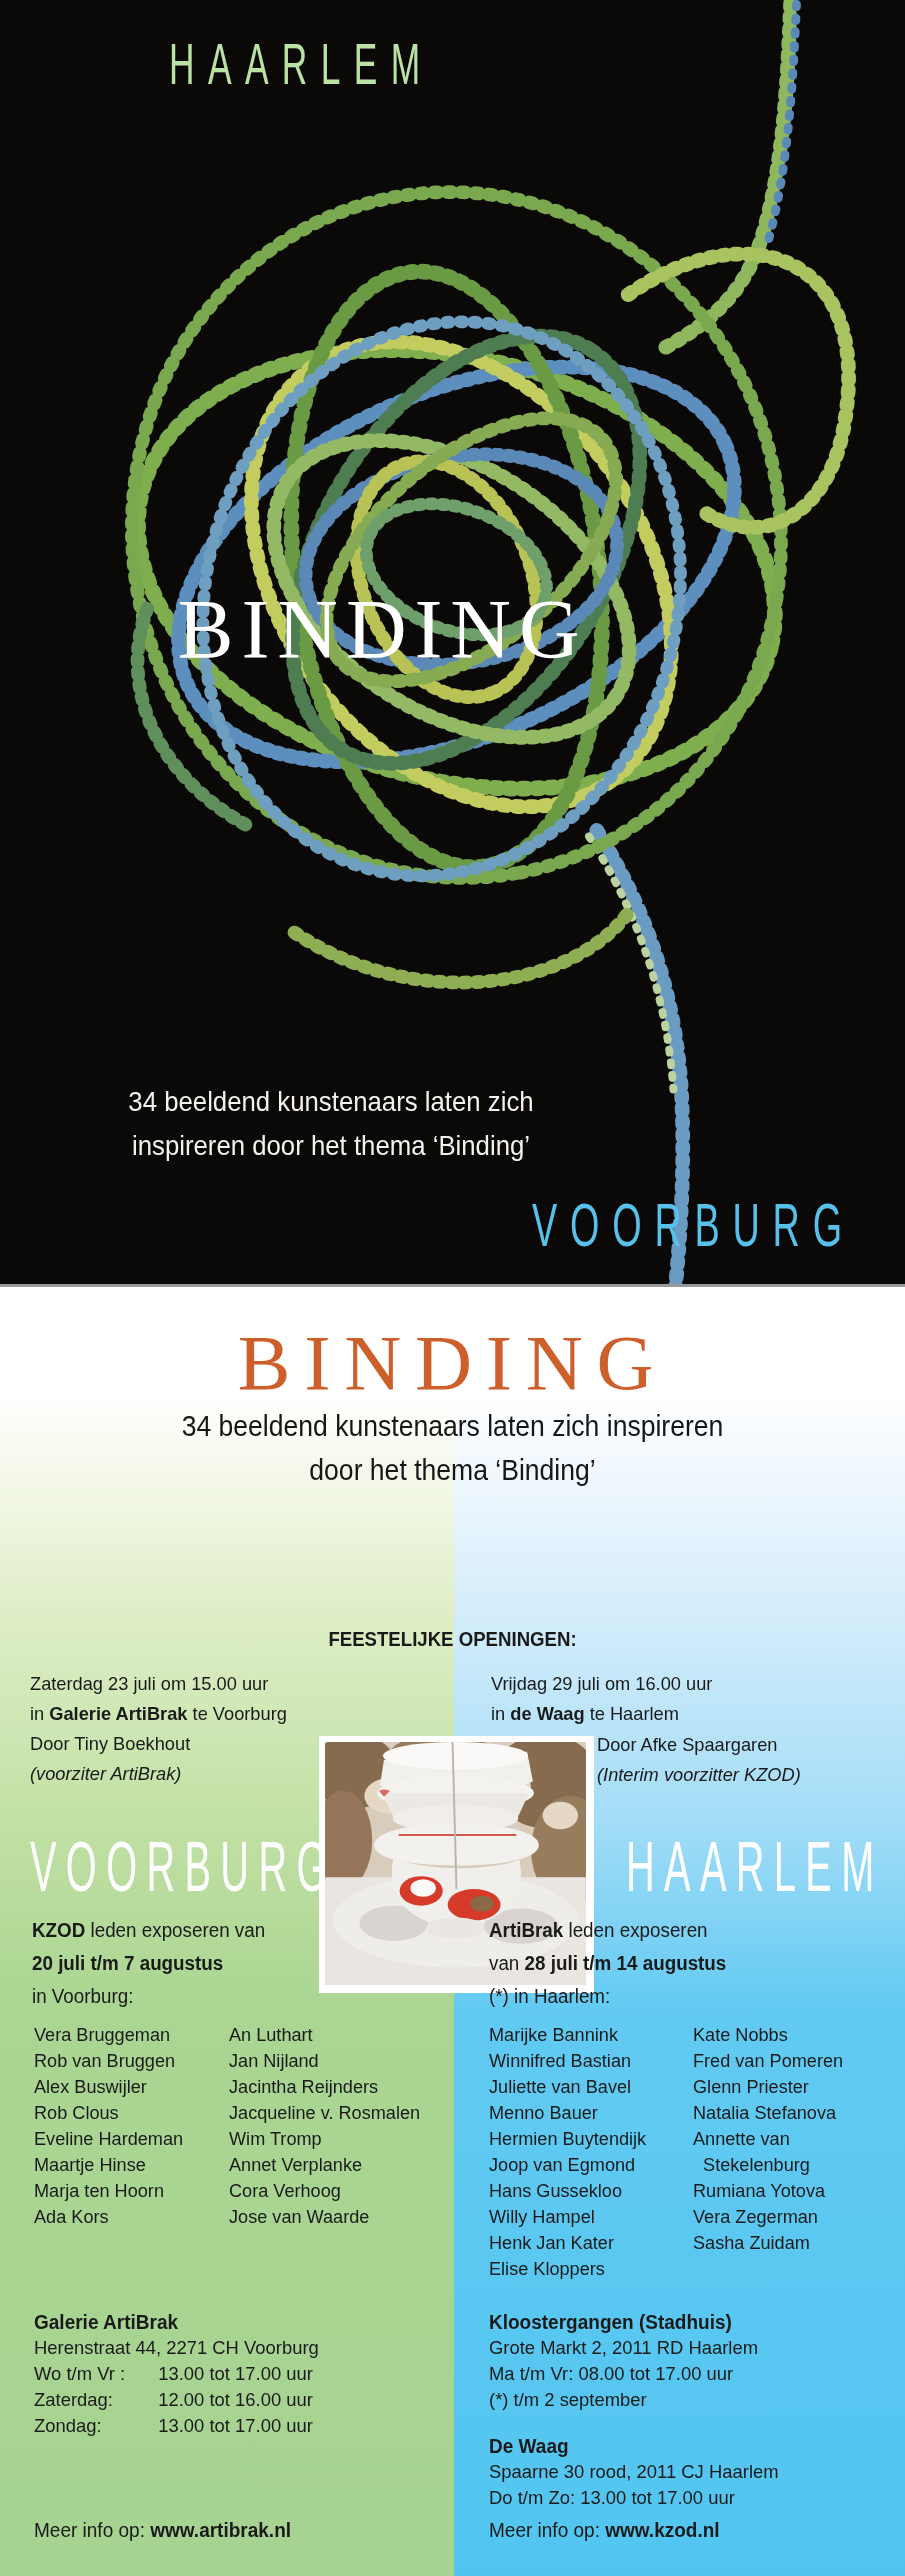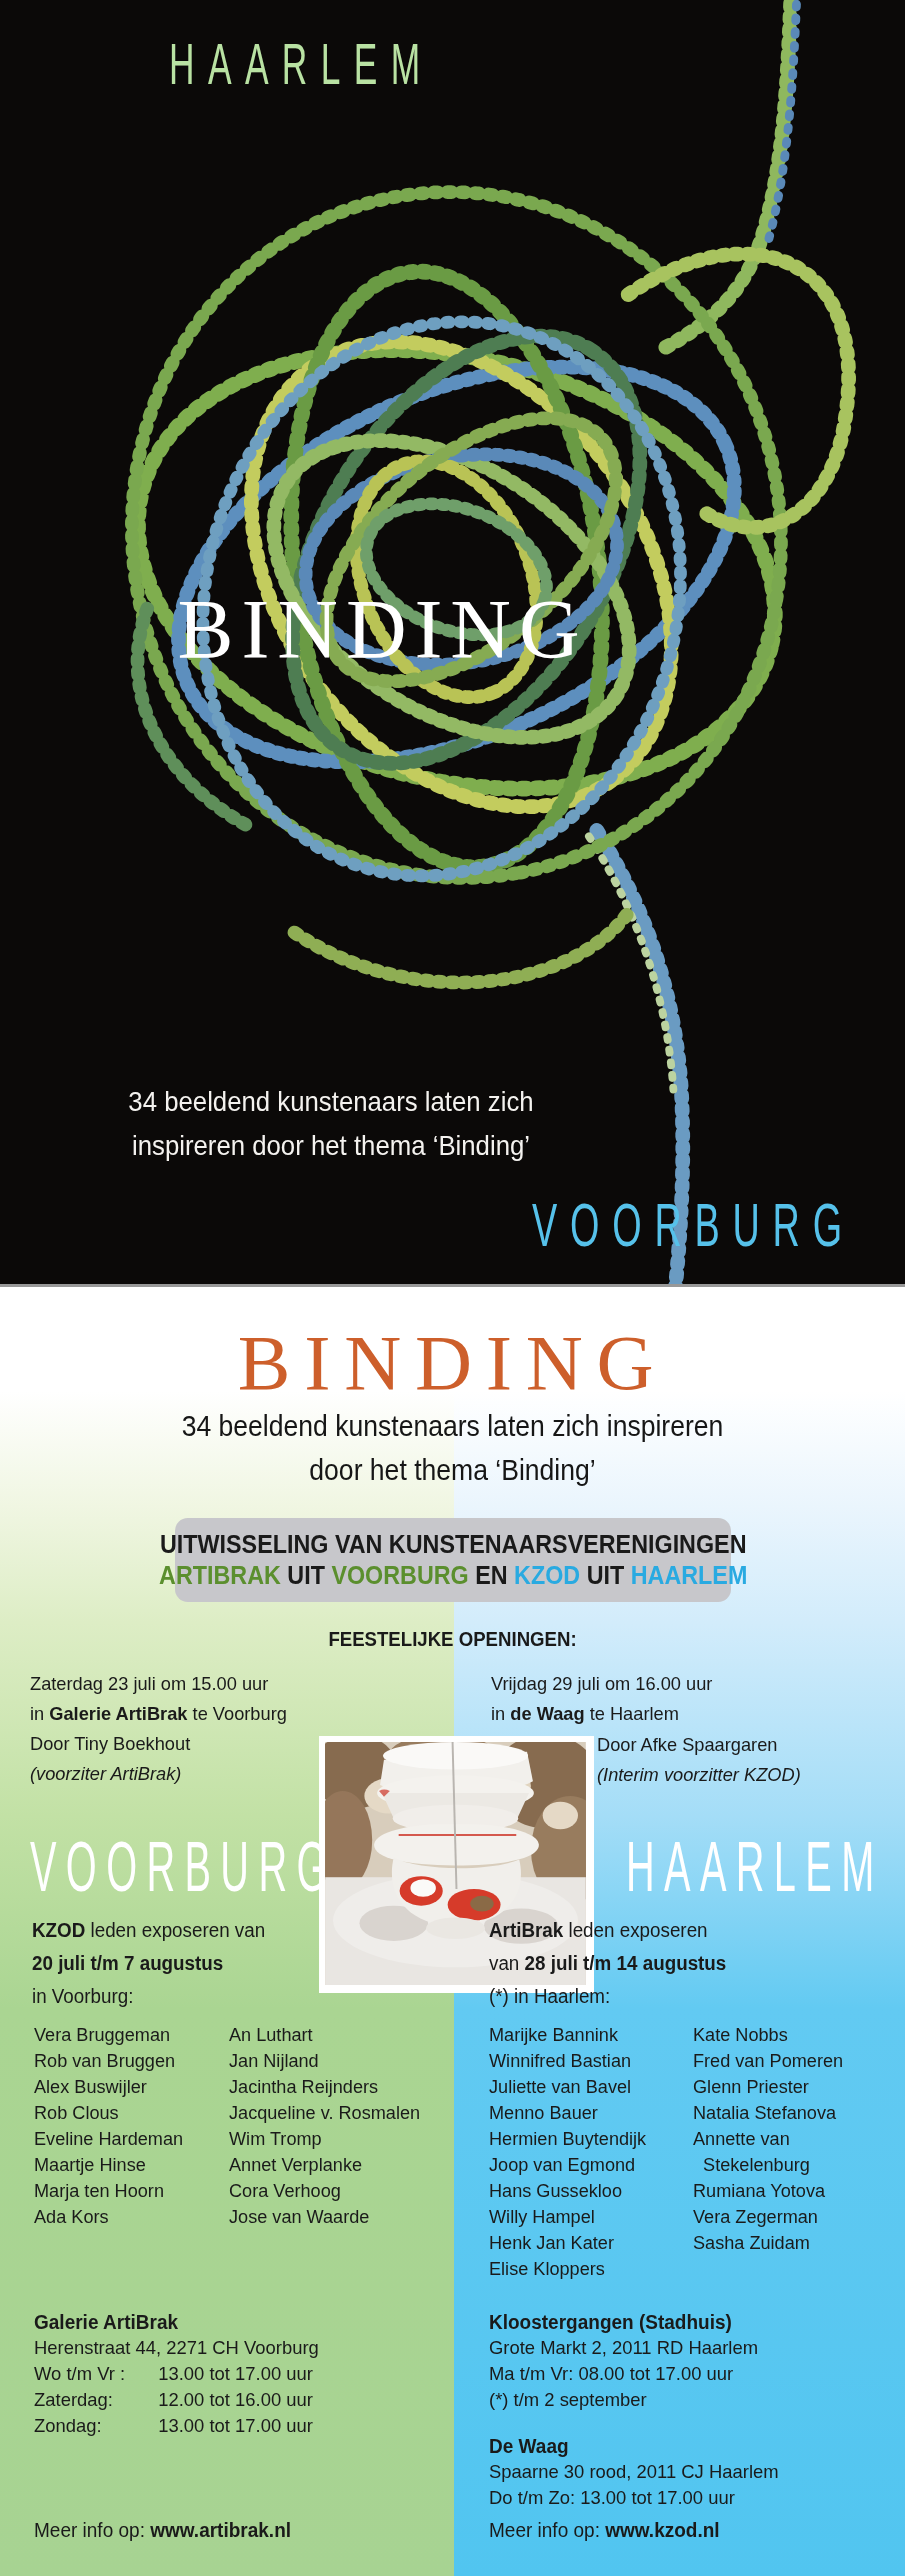--- a/index.html
+++ b/index.html
@@ -138,26 +138,20 @@
     <div id="bg-left"></div>
     <div id="bg-right"></div>
 
     <div id="info-title" style="color: rgb(205, 95, 43);">BINDING</div>
 
     <div id="info-subtitle">
       <div>34 beeldend kunstenaars laten zich inspireren</div>
       <div>door het thema ‘Binding’</div>
     </div>
 
-    <div id="exchange-box">
-      <div class="exchange-line">UITWISSELING VAN KUNSTENAARSVERENIGINGEN</div>
-      <div class="exchange-line">
-        <span style="color: rgb(91, 143, 46);">ARTIBRAK</span><span style="color: rgb(26, 26, 26);"> UIT </span><span style="color: rgb(91, 143, 46);">VOORBURG</span><span style="color: rgb(26, 26, 26);"> EN </span><span style="color: rgb(41, 170, 225);">KZOD</span><span style="color: rgb(26, 26, 26);"> UIT </span><span style="color: rgb(41, 170, 225);">HAARLEM</span>
-      </div>
-    </div>
 
     <div id="openings-label">FEESTELIJKE OPENINGEN:</div>
 
     <div id="open-left" class="open-block">
       <div>Zaterdag 23 juli om 15.00 uur</div>
       <div><span>in </span><span class="b">Galerie ArtiBrak</span><span> te Voorburg</span></div>
       <div>Door Tiny Boekhout</div>
       <div class="it">(voorziter ArtiBrak)</div>
     </div>
 

